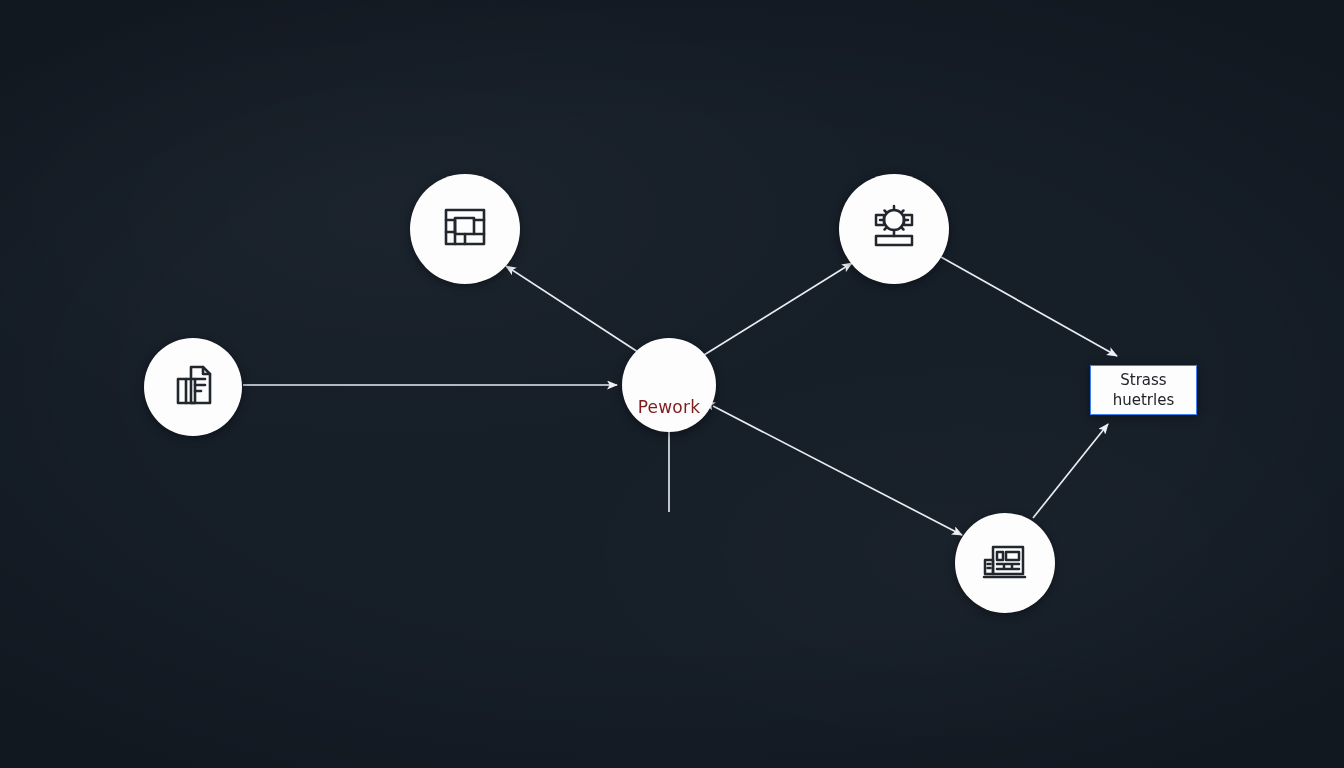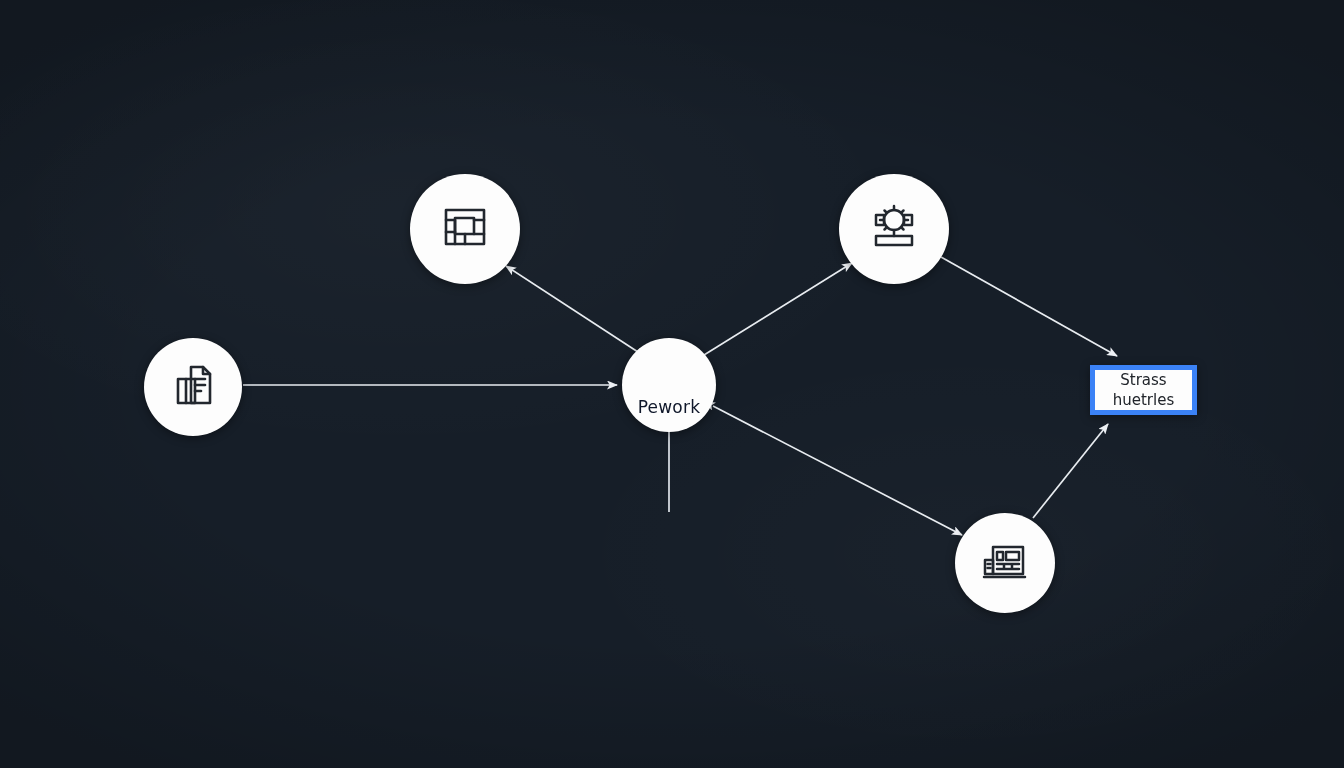--- a/index.html
+++ b/index.html
@@ -36,35 +36,35 @@
   .node {
     position: absolute;
     border-radius: 50%;
     background: #fdfdfd;
     box-shadow: 0 2px 10px rgba(0,0,0,0.40);
     display: flex;
     align-items: center;
     justify-content: center;
   }
   .node-label {
-    color: #0f172a;
+    color: #7f1d1d;
     font-size: 17px;
     letter-spacing: 0.2px;
     white-space: nowrap;
     text-align: right;
     line-height: 1.1;
     margin-top: 44px;
   }
   .node-icon {
     display: block;
   }
   .box-node {
     position: absolute;
     background: #fdfdfd;
-    border: 5px solid #3b82f6;
+    border: 1px solid #3b82f6;
     box-shadow: 0 2px 9px rgba(0,0,0,0.38);
     display: flex;
     align-items: center;
     justify-content: center;
     box-sizing: border-box;
   }
   .box-label {
     color: #20242a;
     font-size: 15px;
     line-height: 1.35;

